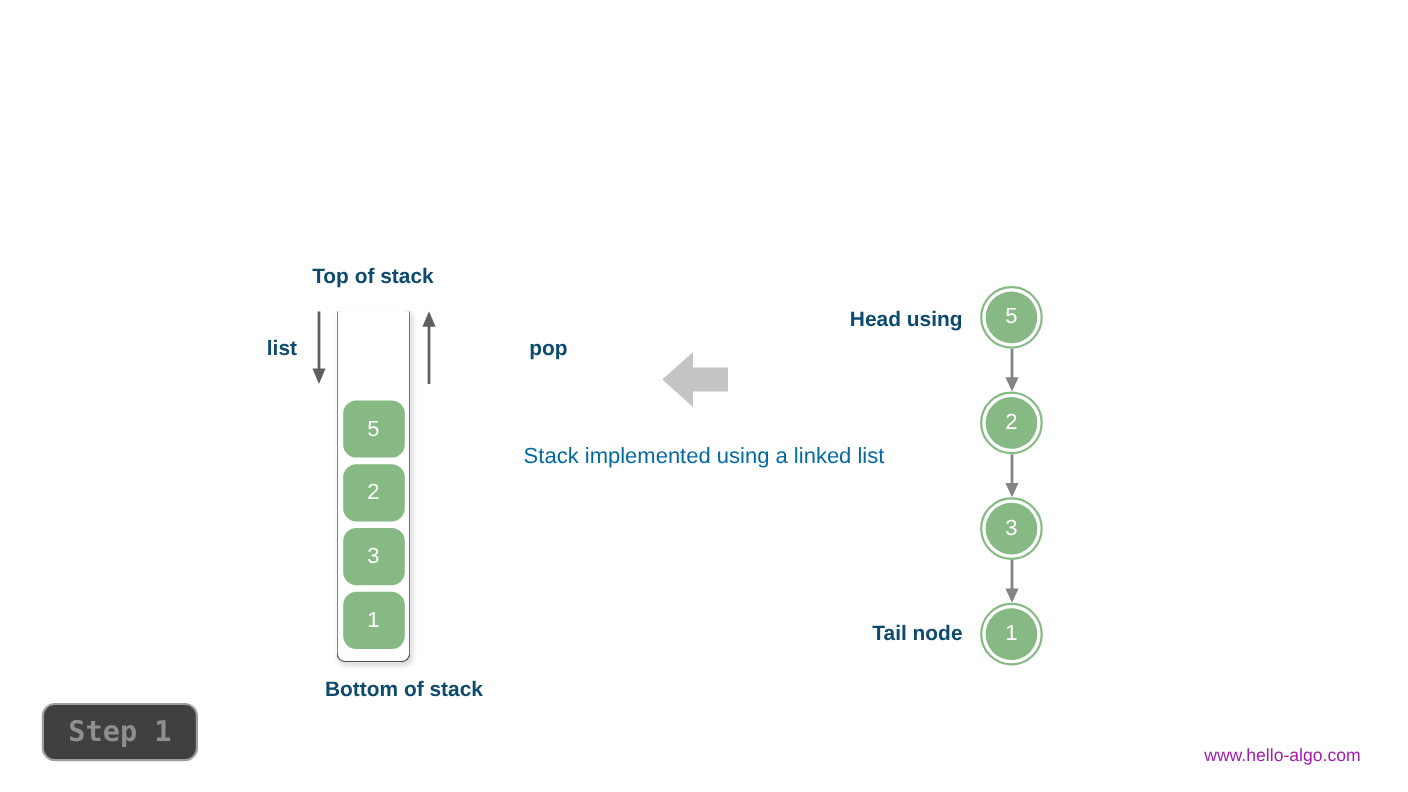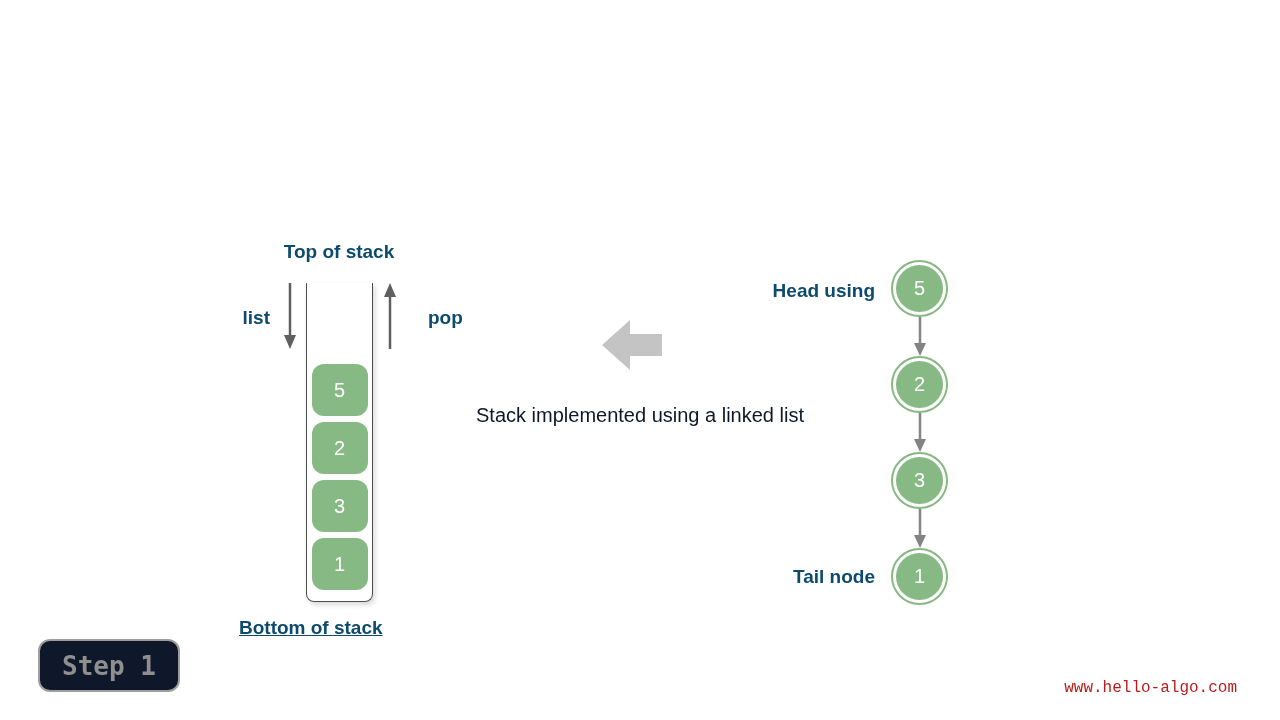--- a/index.html
+++ b/index.html
@@ -11,24 +11,24 @@
   
   .diagram-label {
     font-size: 19px;
     font-weight: 700;
     color: #0c4a6e;
     line-height: 24px;
   }
 
   
   .stack-top-label    { left: 239px; top: 240px; width: 200px; text-align: center; }
-  .stack-bottom-label { left: 239px; top: 616px; width: 200px; text-align: left; text-decoration: underline; }
+  .stack-bottom-label { left: 239px; top: 616px; width: 200px; text-align: right; }
 
   .push-label { left: 172px; top: 306px; width: 98px;  text-align: right; }
-  .pop-label  { left: 428px; top: 306px; width: 100px; text-align: left; }
+  .pop-label  { left: 416px; top: 306px; width: 100px; text-align: right; }
 
   .push-arrow { left: 283px; top: 283px; }
   .pop-arrow  { left: 383px; top: 283px; }
 
   .stack-container {
     left: 306px; top: 283px;
     width: 67px; height: 319px;
     border-left: 1.5px solid #4d4d4d;
     border-right: 1.5px solid #4d4d4d;
     border-bottom: 1.5px solid #4d4d4d;
@@ -53,21 +53,21 @@
     justify-content: center;
     flex: 0 0 auto;
   }
 
   
   .big-arrow { left: 602px; top: 317px; }
   .caption {
     left: 390px; top: 404px; width: 500px;
     text-align: center;
     font-size: 20px;
-    color: #0f172a;
+    color: #0369a1;
   }
 
   
   .linked-list { left: 891px; top: 260px; display: flex; flex-direction: column; align-items: center; }
   .ll-item { display: flex; flex-direction: column; align-items: center; }
   .ll-node {
     width: 57px; height: 57px;
     border: 2px solid #86b984;
     border-radius: 50%;
     background: #ffffff;
@@ -85,38 +85,38 @@
   }
   .ll-item:last-child .ll-arrow { display: none; }
 
   .head-label { left: 730px; top: 279px; width: 145px; text-align: right; }
   .tail-label { left: 730px; top: 565px; width: 145px; text-align: right; }
 
   
   .step-badge {
     left: 38px; top: 639px;
     width: 142px; height: 53px;
-    background: #0f172a;
+    background: #404040;
     border: 2px solid #9e9e9e;
     border-radius: 12px;
     display: flex;
     align-items: center;
     justify-content: center;
     font-family: "DejaVu Sans Mono", monospace;
     font-size: 26px;
     font-weight: 700;
     color: #8f8f8f;
   }
 
   
   .watermark {
     right: 43px; top: 679px;
-    font-family: Liberation Mono, monospace;
+    font-family: Liberation Sans, sans-serif;
     font-size: 16px;
-    color: #b91c1c;
+    color: #a21caf;
   }
 </style>
 </head>
 <body>
 
 <div class="abs diagram-label stack-top-label">Top of stack</div>
 
 <div class="abs diagram-label push-label">list</div>
 
 <svg class="abs push-arrow" width="14" height="66" viewBox="0 0 14 66">

